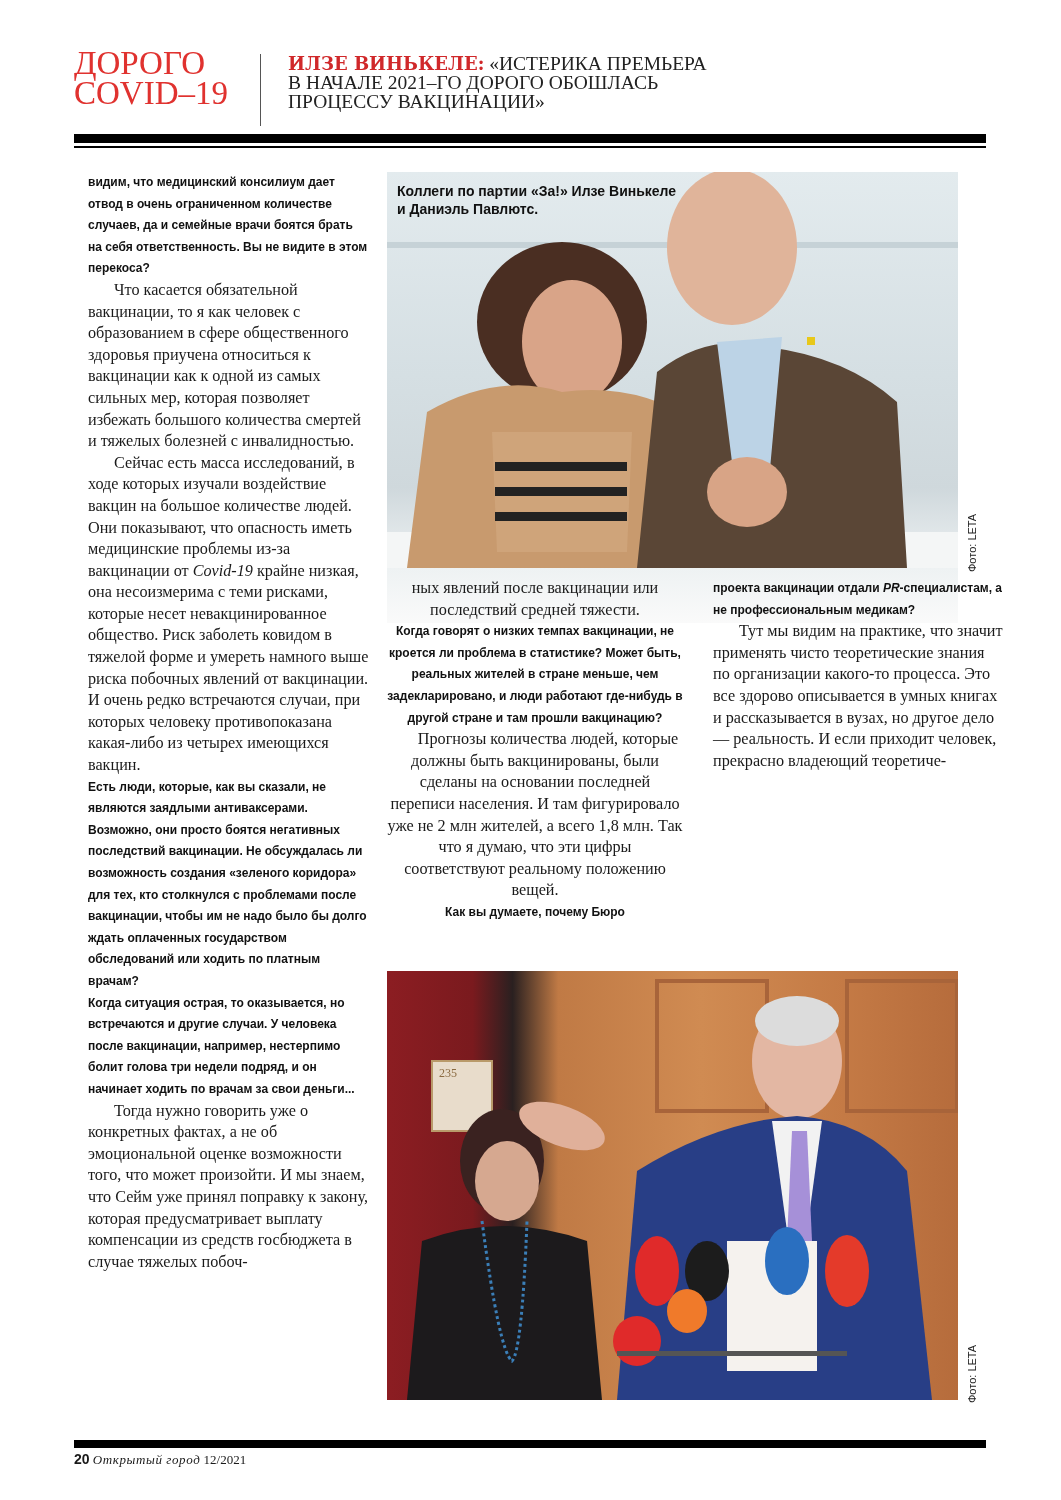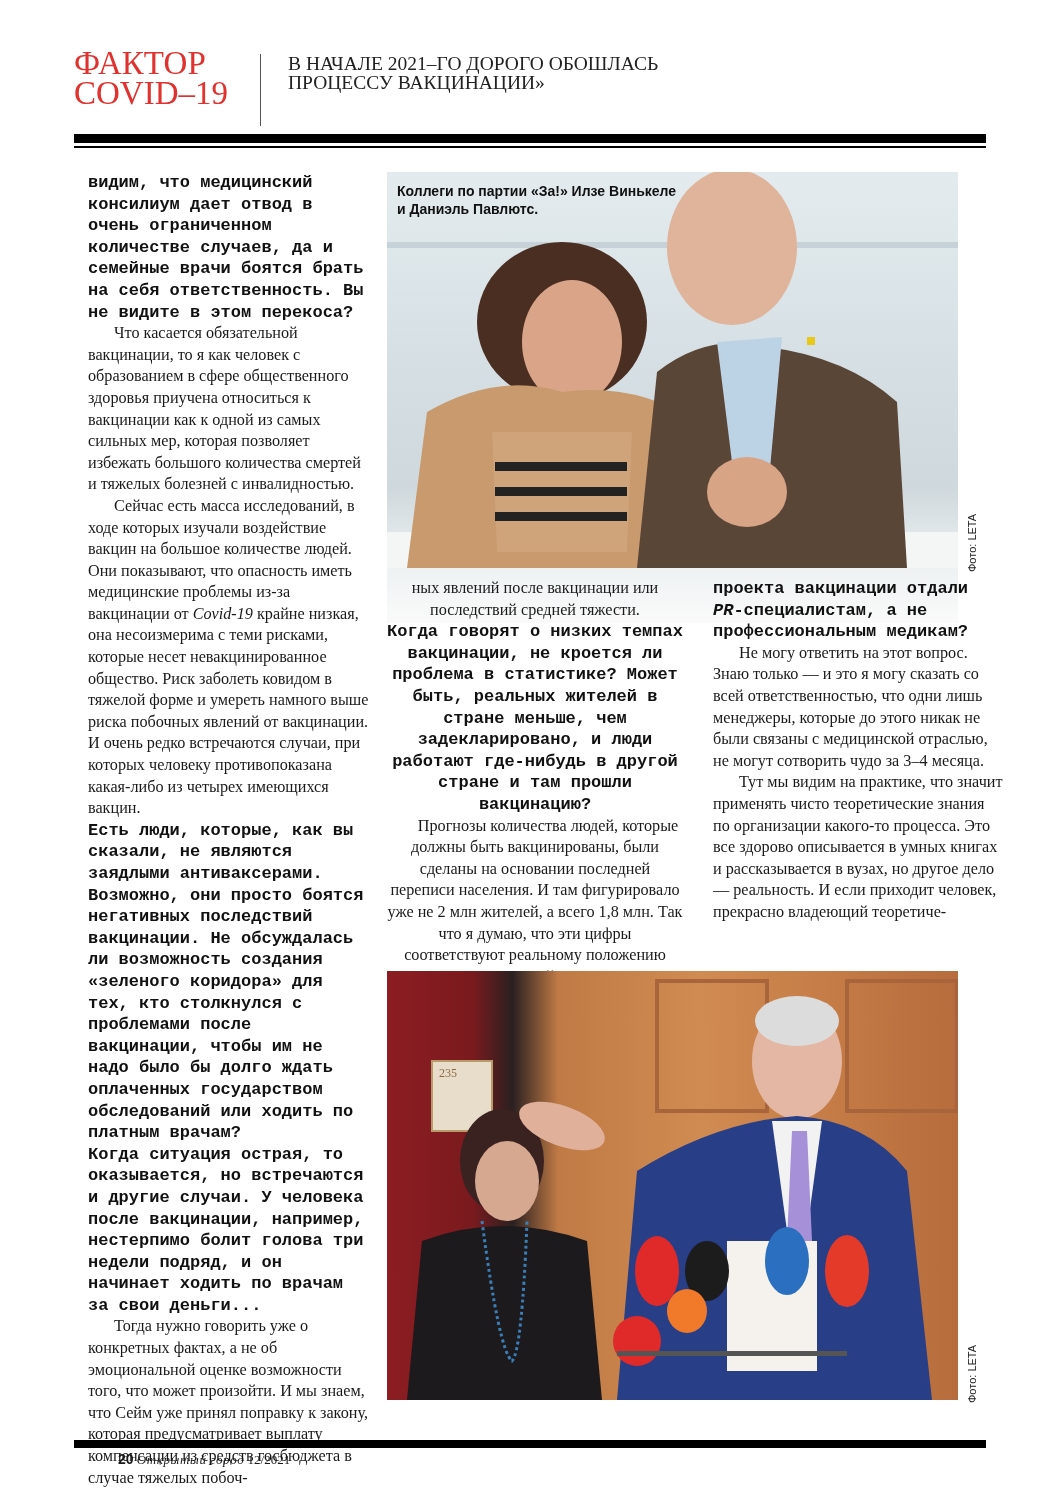--- a/index.html
+++ b/index.html
@@ -9,51 +9,52 @@
   .section-tag { position: absolute; left: 0; top: 0; color: #e0322f; font-family: "Liberation Serif", serif; font-size: 33px; line-height: 30px; letter-spacing: 0px; }
   .section-tag div { white-space: nowrap; }
   .header-divider { position: absolute; left: 186px; top: 6px; width: 1px; height: 72px; background: #555; }
   .headline { position: absolute; left: 214px; top: 6px; font-family: "Liberation Serif", serif; font-size: 19.5px; line-height: 19px; color: #222; text-transform: uppercase; }
   .headline .name { color: #d0282a; font-weight: bold; font-family: "DejaVu Serif", serif; font-size: 18px; }
   .rule-thick { position: absolute; left: 74px; top: 134px; width: 912px; height: 9px; background: #000; }
   .rule-thin { position: absolute; left: 74px; top: 146px; width: 912px; height: 2px; background: #000; }
 
   .col { position: absolute; font-size: 16.2px; line-height: 21.6px; }
   .col p { margin: 0; }
-  .q { font-family: Liberation Mono, monospace; font-weight: bold; font-size: 17px; line-height: 21.6px; color: #111; }
+  .q { font-family: Liberation Sans, sans-serif; font-weight: bold; font-size: 12px; line-height: 21.6px; color: #111; }
   .a { text-indent: 26px; }
   .a em { }
   .col1 { left: 88px; top: 172px; width: 282px; }
   .col2 { left: 387px; top: 578px; width: 296px; text-align: center; }
   .col3 { left: 697px; top: 578px; width: 292px; margin-left: 16px; }
 
   .photo { position: absolute; overflow: hidden; }
   .photo1 { left: 387px; top: 172px; width: 571px; height: 451px; background: linear-gradient(180deg,#e3ebee 0%,#d5dfe3 45%,#cfd8dc 70%,#eef2f3 88%,#fafafa 100%); }
   .photo2 { left: 387px; top: 971px; width: 571px; height: 429px; background: linear-gradient(90deg,#8c1d22 0%,#7a1a1e 15%,#2a2020 22%,#c07a45 30%,#d08b52 55%,#c47a45 80%,#b66c3c 100%); }
   .caption { position: absolute; left: 10px; top: 10px; font-family: "Liberation Sans", sans-serif; font-weight: bold; font-size: 14px; line-height: 18px; }
   .photo1 .caption { color: #111; }
   .photo2 .caption { color: #f2f2f2; text-shadow: 0 0 2px rgba(0,0,0,0.5); }
   .credit { position: absolute; font-family: "Liberation Sans", sans-serif; font-size: 11px; color: #222; transform: rotate(-90deg); transform-origin: left top; white-space: nowrap; }
   .credit1 { left: 966px; top: 572px; }
   .credit2 { left: 966px; top: 1403px; }
   .footer-rule { position: absolute; left: 74px; top: 1440px; width: 912px; height: 8px; background: #000; }
-  .footer { position: absolute; left: 74px; top: 1451px; font-size: 13px; white-space: nowrap; margin-left: 44px; }
+  .footer { position: absolute; left: 74px; top: 1451px; font-size: 13px; white-space: nowrap; }
   .footer .page-num { font-family: "Liberation Sans", sans-serif; font-weight: bold; font-size: 14px; }
   .footer .mag { font-style: italic; font-family: "Liberation Serif", serif; letter-spacing: 0.6px; }
 </style>
 </head>
 <body>
 
 <div class="header">
   <div class="section-tag">
-    <div>ФАКТОР</div>
+    <div>ДОРОГО</div>
     <div>COVID–19</div>
   </div>
   <div class="header-divider"></div>
   <div class="headline">
+    <div><span class="name">ИЛЗЕ ВИНЬКЕЛЕ:</span><span> «ИСТЕРИКА ПРЕМЬЕРА</span></div>
     <div>В НАЧАЛЕ 2021–ГО ДОРОГО ОБОШЛАСЬ</div>
     <div>ПРОЦЕССУ ВАКЦИНАЦИИ»</div>
   </div>
 </div>
 <div class="rule-thick"></div>
 <div class="rule-thin"></div>
 
 <div class="col col1">
   <p class="q">видим, что медицинский консилиум дает отвод в очень ограниченном количестве случаев, да и семейные врачи боятся брать на себя ответственность. Вы не видите в этом перекоса?</p>
   <p class="a">Что касается обязательной вакцинации, то я как человек с образованием в сфере общественного здоровья приучена относиться к вакцинации как к одной из самых сильных мер, которая позволяет избежать большого количества смертей и тяжелых болезней с инвалидностью.</p>
@@ -91,21 +92,20 @@
 
 <div class="col col2">
   <p>ных явлений после вакцинации или последствий средней тяжести.</p>
   <p class="q">Когда говорят о низких темпах вакцинации, не кроется ли проблема в статистике? Может быть, реальных жителей в стране меньше, чем задекларировано, и люди работают где-нибудь в другой стране и там прошли вакцинацию?</p>
   <p class="a">Прогнозы количества людей, которые должны быть вакцинированы, были сделаны на основании последней переписи населения. И там фигурировало уже не 2 млн жителей, а всего 1,8 млн. Так что я думаю, что эти цифры соответствуют реальному положению вещей.</p>
   <p class="q">Как вы думаете, почему Бюро</p>
 </div>
 
 <div class="col col3">
   <p class="q"><span>проекта вакцинации отдали </span><em>PR</em><span>-специалистам, а не профессиональным медикам?</span></p>
-  <p class="a">Не могу ответить на этот вопрос. Знаю только — и это я могу сказать со всей ответственностью, что одни лишь менеджеры, которые до этого никак не были связаны с медицинской отраслью, не могут сотворить чудо за 3–4 месяца.</p>
   <p class="a">Тут мы видим на практике, что значит применять чисто теоретические знания по организации какого-то процесса. Это все здорово описывается в умных книгах и рассказывается в вузах, но другое дело — реальность. И если приходит человек, прекрасно владеющий теоретиче-</p>
 </div>
 
 <div class="photo photo2">
   <svg width="571" height="429" viewBox="0 0 571 429" style="position:absolute;left:0;top:0">
     <rect x="270" y="10" width="110" height="130" fill="none" stroke="#a8643a" stroke-width="4"></rect>
     <rect x="460" y="10" width="110" height="130" fill="none" stroke="#a8643a" stroke-width="4"></rect>
     <rect x="45" y="90" width="60" height="70" fill="#e8dccb" stroke="#b99a6a" stroke-width="2"></rect>
     <text x="52" y="106" font-size="12" fill="#8a6a40" font-family="Liberation Serif, serif">235</text>
 

